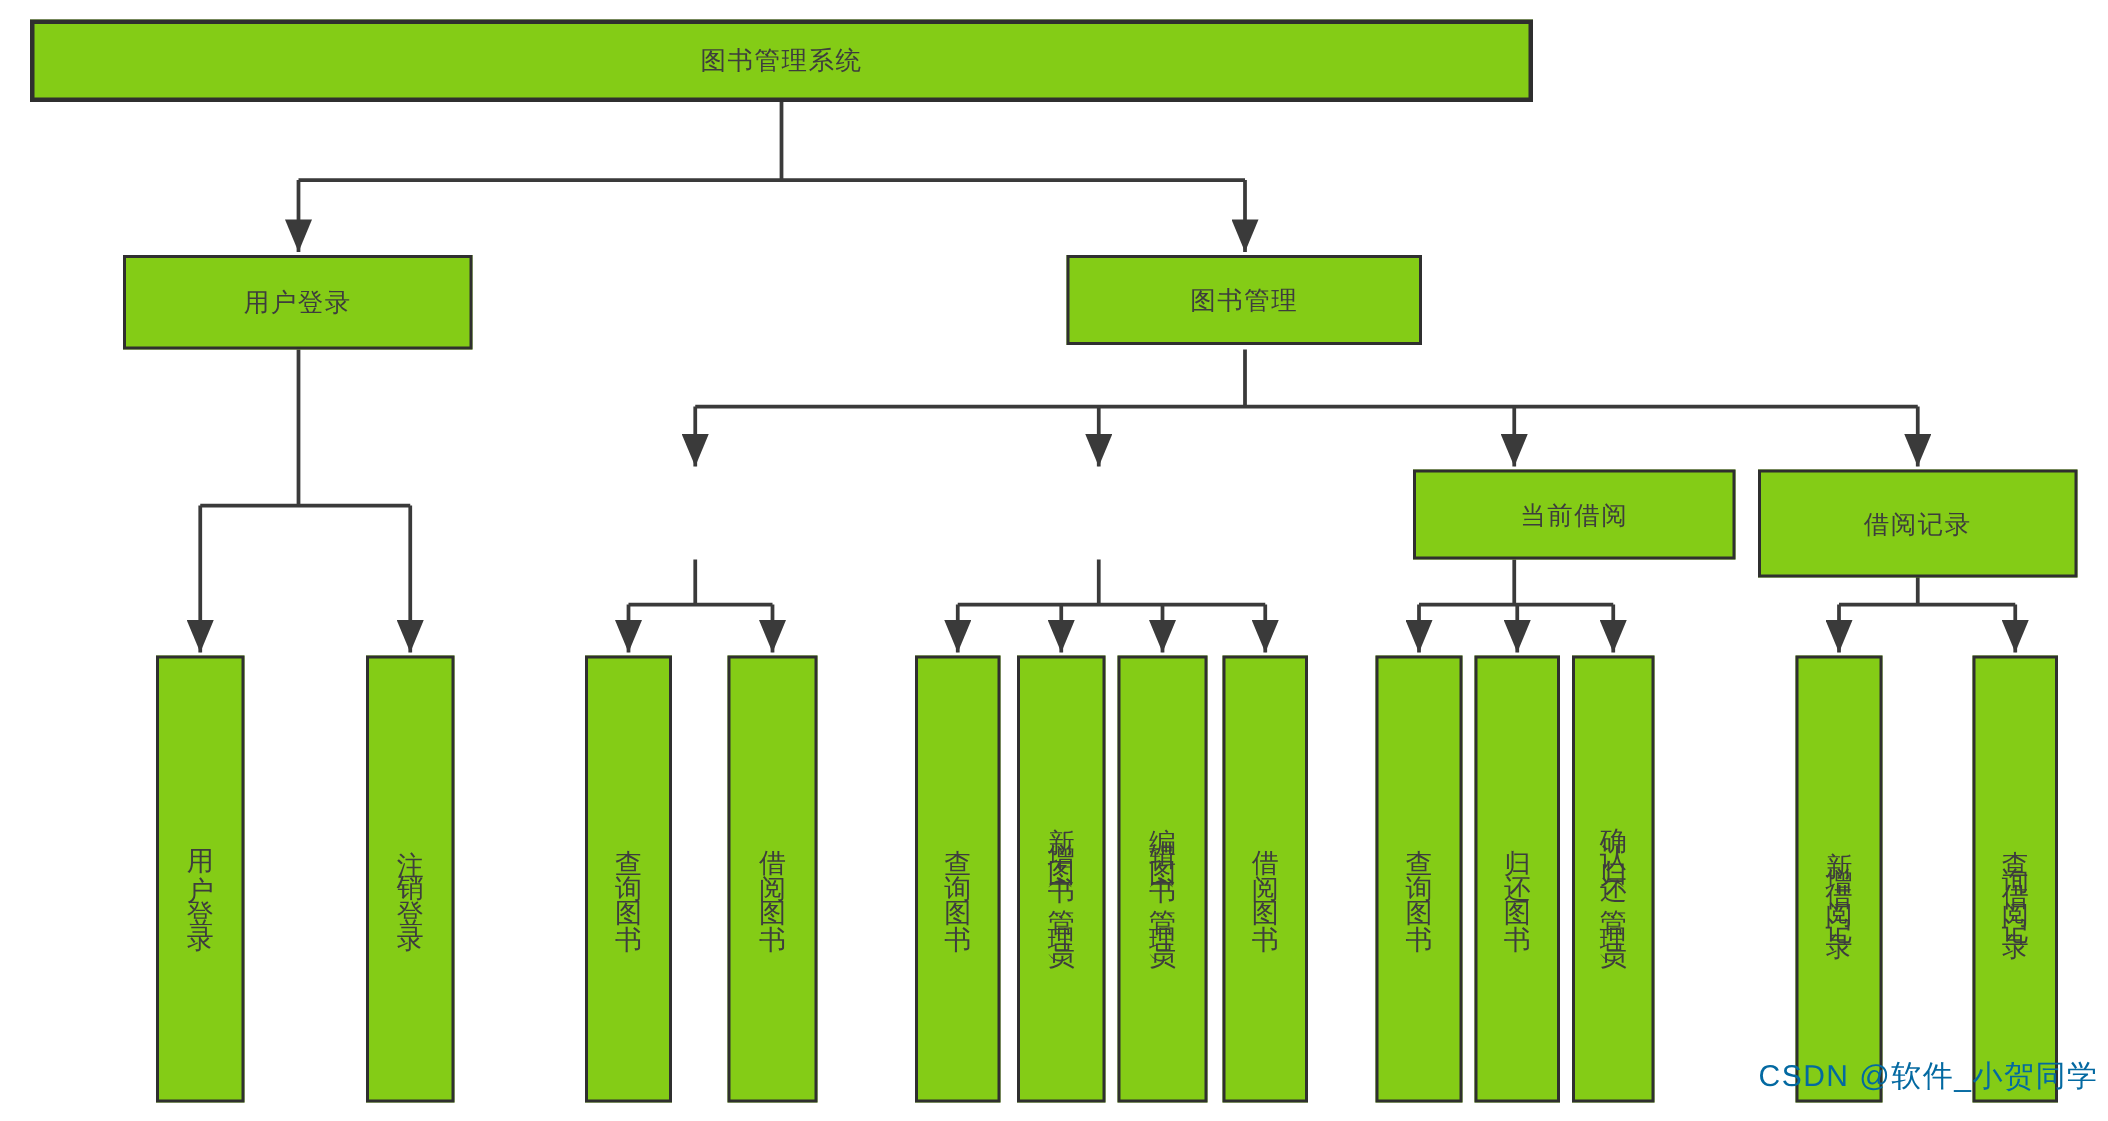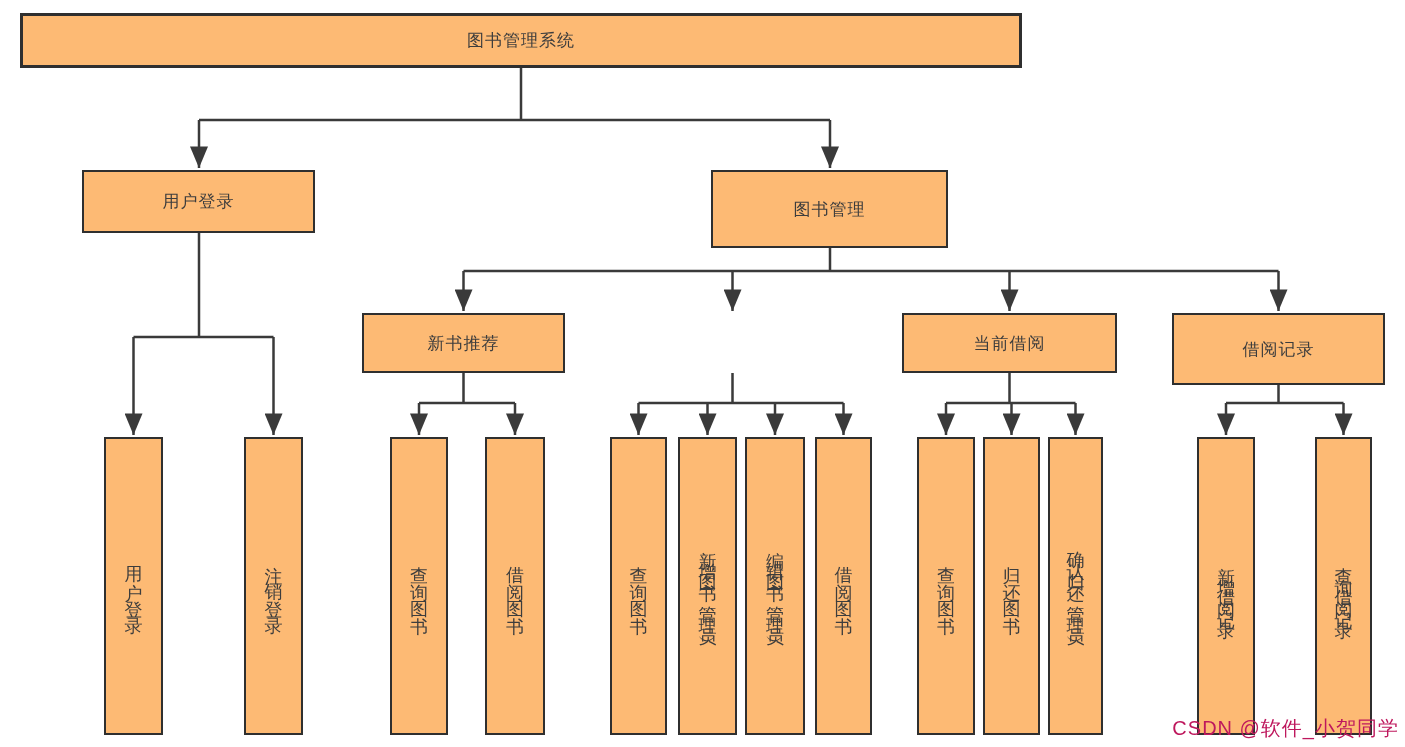--- a/index.html
+++ b/index.html
@@ -17,21 +17,21 @@
   }
   .connector-layer {
     position: absolute;
     left: 0;
     top: 0;
     z-index: 1;
   }
   .node {
     position: absolute;
     box-sizing: border-box;
-    background: #fdba74;
+    background: #84cc16;
     color: #3d3d3d;
     z-index: 2;
   }
   .h-box {
     border: 2px solid #2f2f2f;
     display: flex;
     align-items: center;
     justify-content: center;
     font-size: 17px;
     letter-spacing: 1px;
@@ -53,23 +53,23 @@
     letter-spacing: 17px;
     line-height: 1;
     white-space: nowrap;
   }
   .v-box.long span {
     letter-spacing: 11px;
   }
   .watermark {
     position: absolute;
     right: 6px;
-    bottom: 5px;
+    bottom: 16px;
     font-size: 20px;
-    color: #be185d;
+    color: #0369a1;
     z-index: 5;
     letter-spacing: 1px;
   }
 </style>
 </head>
 <body>
 
 <div class="stage">
 
   <svg class="connector-layer" width="1405" height="747" viewBox="0 0 1405 747">
@@ -115,28 +115,25 @@
     </g>
   </svg>
 
   <div class="node h-box root" style="left:20px; top:13px; width:1002px; height:55px;">
     <span>图书管理系统</span>
   </div>
 
   <div class="node h-box" style="left:82px; top:170px; width:233px; height:63px;">
     <span>用户登录</span>
   </div>
-  <div class="node h-box" style="left:711px; top:170px; width:237px; height:78px;">
+  <div class="node h-box" style="left:711px; top:170px; width:237px; height:60px;">
     <span>图书管理</span>
   </div>
 
-  <div class="node h-box" style="left:362px; top:313px; width:203px; height:60px;">
-    <span>新书推荐</span>
-  </div>
-  <div class="node h-box" style="left:902px; top:313px; width:215px; height:60px;">
+  <div class="node h-box" style="left:942px; top:313px; width:215px; height:60px;">
     <span>当前借阅</span>
   </div>
   <div class="node h-box" style="left:1172px; top:313px; width:213px; height:72px;">
     <span>借阅记录</span>
   </div>
 
   <div class="node v-box" style="left:104px; top:437px; width:59px; height:298px;">
     <span>用户登录</span>
   </div>
   <div class="node v-box" style="left:244px; top:437px; width:59px; height:298px;">

